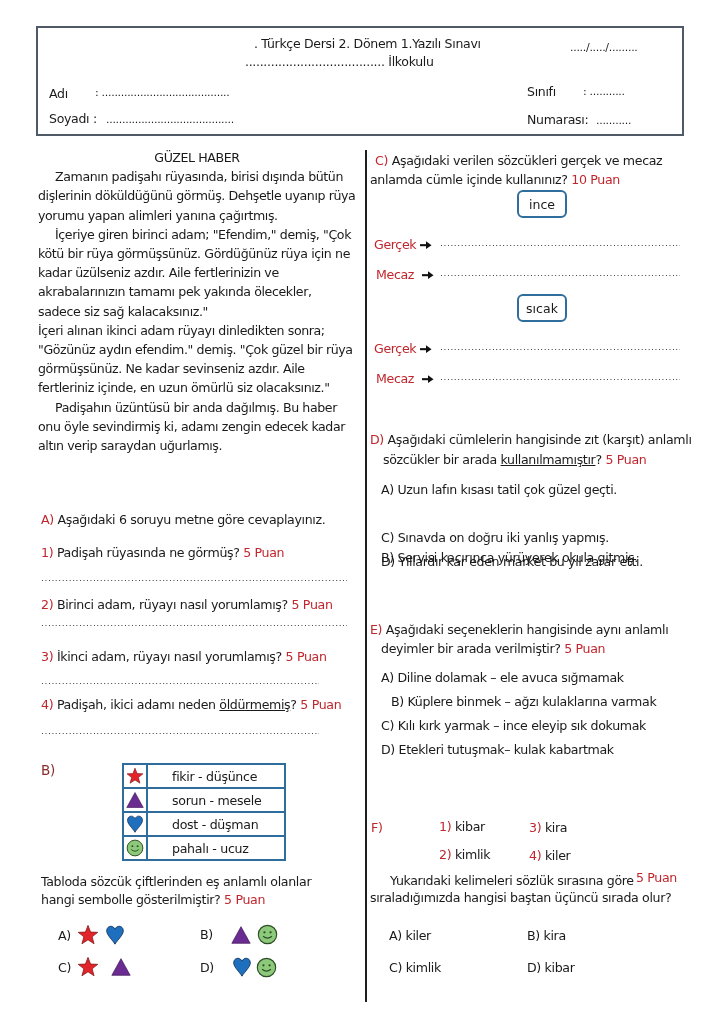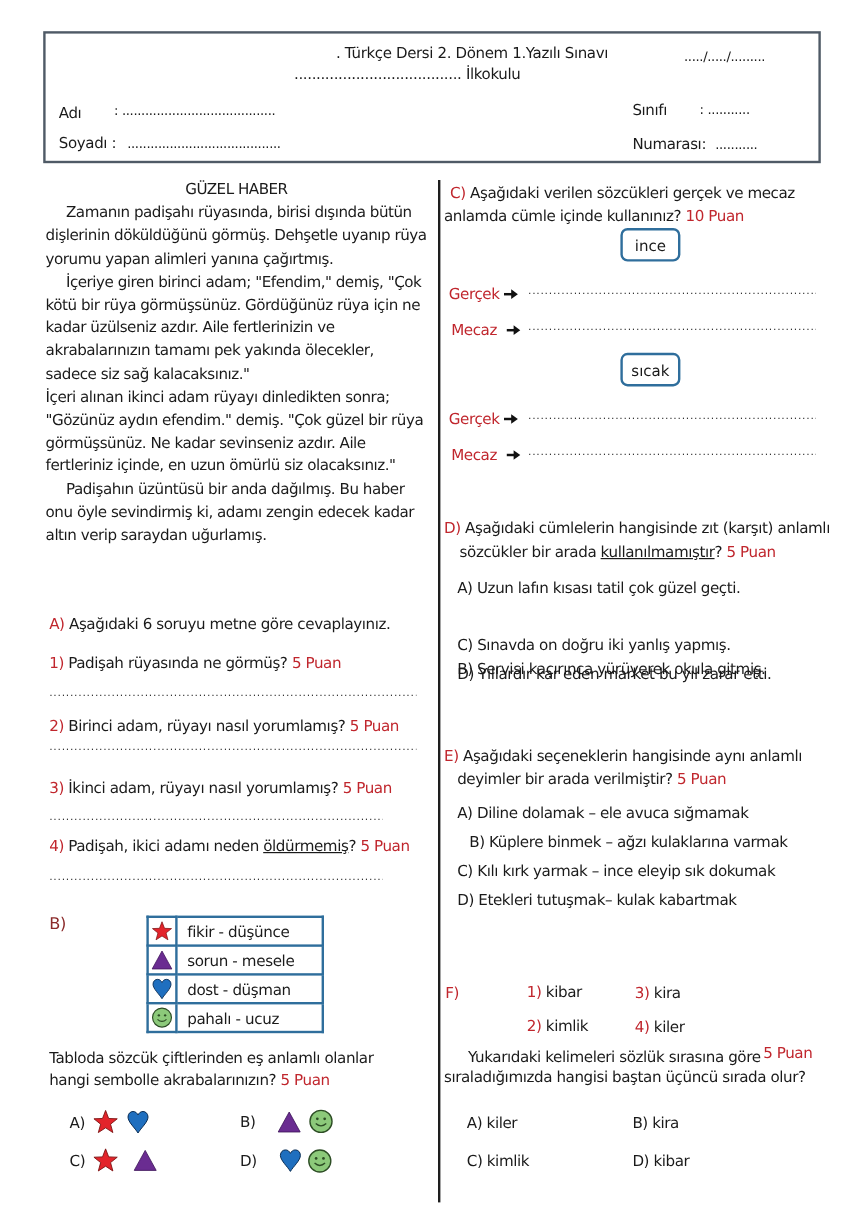--- a/index.html
+++ b/index.html
@@ -24,21 +24,21 @@
   .dots { overflow:hidden; white-space:nowrap; font-size:9px; letter-spacing:0.6px; color:#333; }
 
   .wordbox { border:2px solid #2f6e9c; border-radius:6px; width:50px; height:28px;
              display:flex; align-items:center; justify-content:center; font-size:12.5px; box-sizing:border-box; }
   .arrow { display:inline-block; width:12px; height:10px; vertical-align:middle; margin:0 4px 0 4px; }
 
   
   #symtable { left:122px; top:763px; border-collapse:collapse; }
   #symtable td { border:2px solid #2f6e9c; height:22px; padding:0; }
   #symtable td.sym { width:22px; text-align:center; }
-  #symtable td.pair { width:112px; padding-left:8px; font-size:12.6px; letter-spacing:-0.3px; }
+  #symtable td.pair { width:112px; padding-left:24px; font-size:12.6px; letter-spacing:-0.3px; }
   .ico { width:18px; height:18px; display:block; margin:auto; }
 </style>
 </head>
 <body>
 
 <svg width="0" height="0" style="position:absolute">
   <defs>
     <symbol id="sym-star" viewBox="0 0 24 24">
       <polygon points="12,1.5 14.8,8.8 22.6,9.1 16.5,14 18.6,21.6 12,17.3 5.4,21.6 7.5,14 1.4,9.1 9.2,8.8" fill="#e3242b" stroke="#7a1010" stroke-width="0.8"></polygon>
     </symbol>
@@ -55,21 +55,21 @@
       <path d="M7 14 Q12 18.5 17 14" fill="none" stroke="#2d4d25" stroke-width="1.3"></path>
     </symbol>
     <symbol id="sym-arrow" viewBox="0 0 14 10">
       <rect x="0" y="4" width="8" height="2.4" fill="#111"></rect>
       <polygon points="7,0.5 13.5,5.2 7,9.8" fill="#111"></polygon>
     </symbol>
   </defs>
 </svg>
 
 <div id="header" class="abs"></div>
-<div class="abs hdr" style="left:254px;top:36px;margin-left:26px;">. Türkçe Dersi 2. Dönem 1.Yazılı Sınavı</div>
+<div class="abs hdr" style="left:254px;top:36px;">. Türkçe Dersi 2. Dönem 1.Yazılı Sınavı</div>
 <div class="abs hdr" style="left:570px;top:41px;font-size:11px;">...../...../.........</div>
 <div class="abs hdr" style="left:245px;top:54px;">...................................... İlkokulu</div>
 <div class="abs hdr" style="left:49px;top:86px;">Adı</div>
 <div class="abs hdr" style="left:95px;top:86px;font-size:11px;">:  ........................................</div>
 <div class="abs hdr" style="left:49px;top:111px;">Soyadı :</div>
 <div class="abs hdr" style="left:106px;top:113px;font-size:11px;">........................................</div>
 <div class="abs hdr" style="left:527px;top:84px;">Sınıfı</div>
 <div class="abs hdr" style="left:583px;top:85px;font-size:11px;">:  ...........</div>
 <div class="abs hdr" style="left:527px;top:112px;">Numarası:</div>
 <div class="abs hdr" style="left:596px;top:114px;font-size:11px;">...........</div>
@@ -150,21 +150,21 @@
             <use href="#sym-smiley"></use>
           </svg>
         </td>
     <td class="pair">pahalı - ucuz</td>
   </tr>
 </tbody>
   </table>
 
 <div class="abs q" style="left:41px;top:874px;">Tabloda sözcük çiftlerinden eş anlamlı olanlar</div>
 <div class="abs q" style="left:41px;top:892px;">
-  <span>hangi sembolle akrabalarınızın?</span>
+  <span>hangi sembolle gösterilmiştir?</span>
   <span class="red">5 Puan</span>
 </div>
 
 <div class="abs q" style="left:58px;top:924px;display:flex;align-items:center;">
   <span>A)</span>
   <svg style="width:22px;height:22px;margin-left:6px;">
       <use href="#sym-star"></use>
     </svg>
   <svg style="width:20px;height:22px;margin-left:6px;">
       <use href="#sym-heart"></use>

